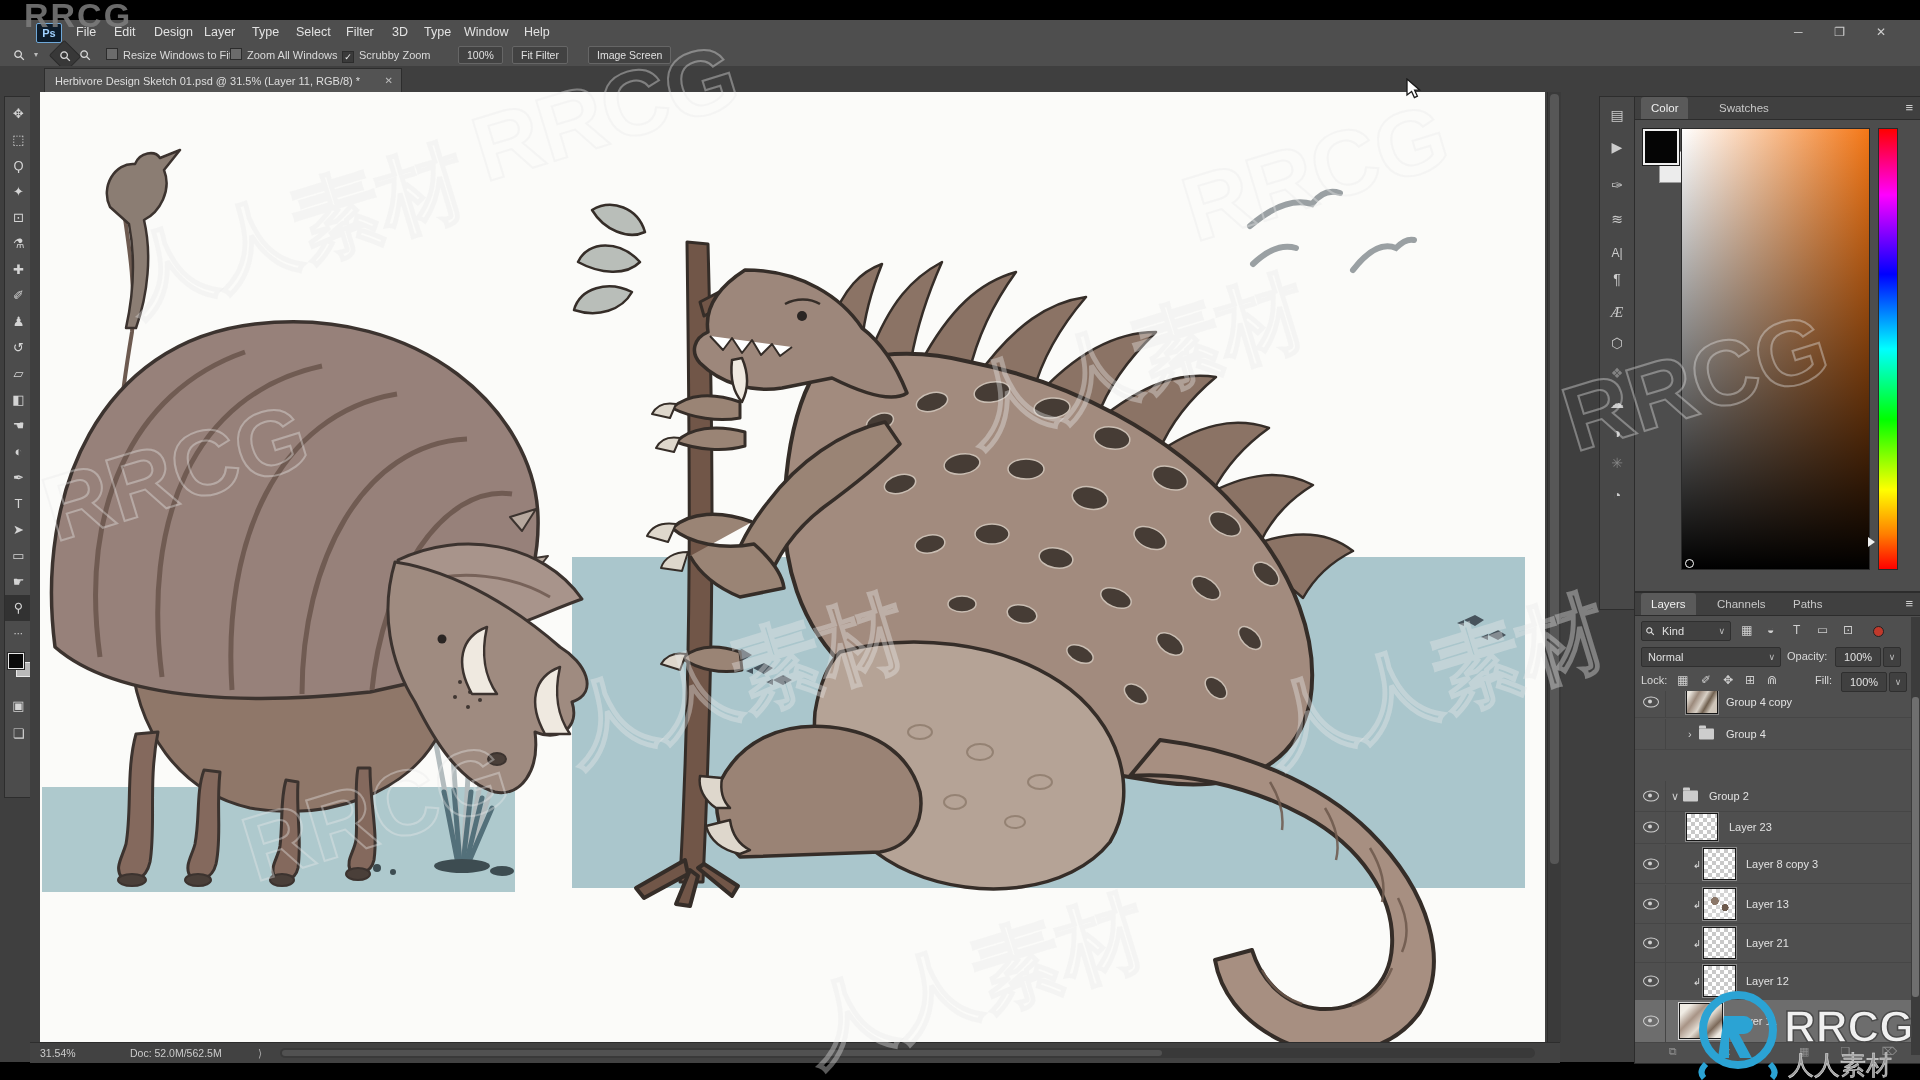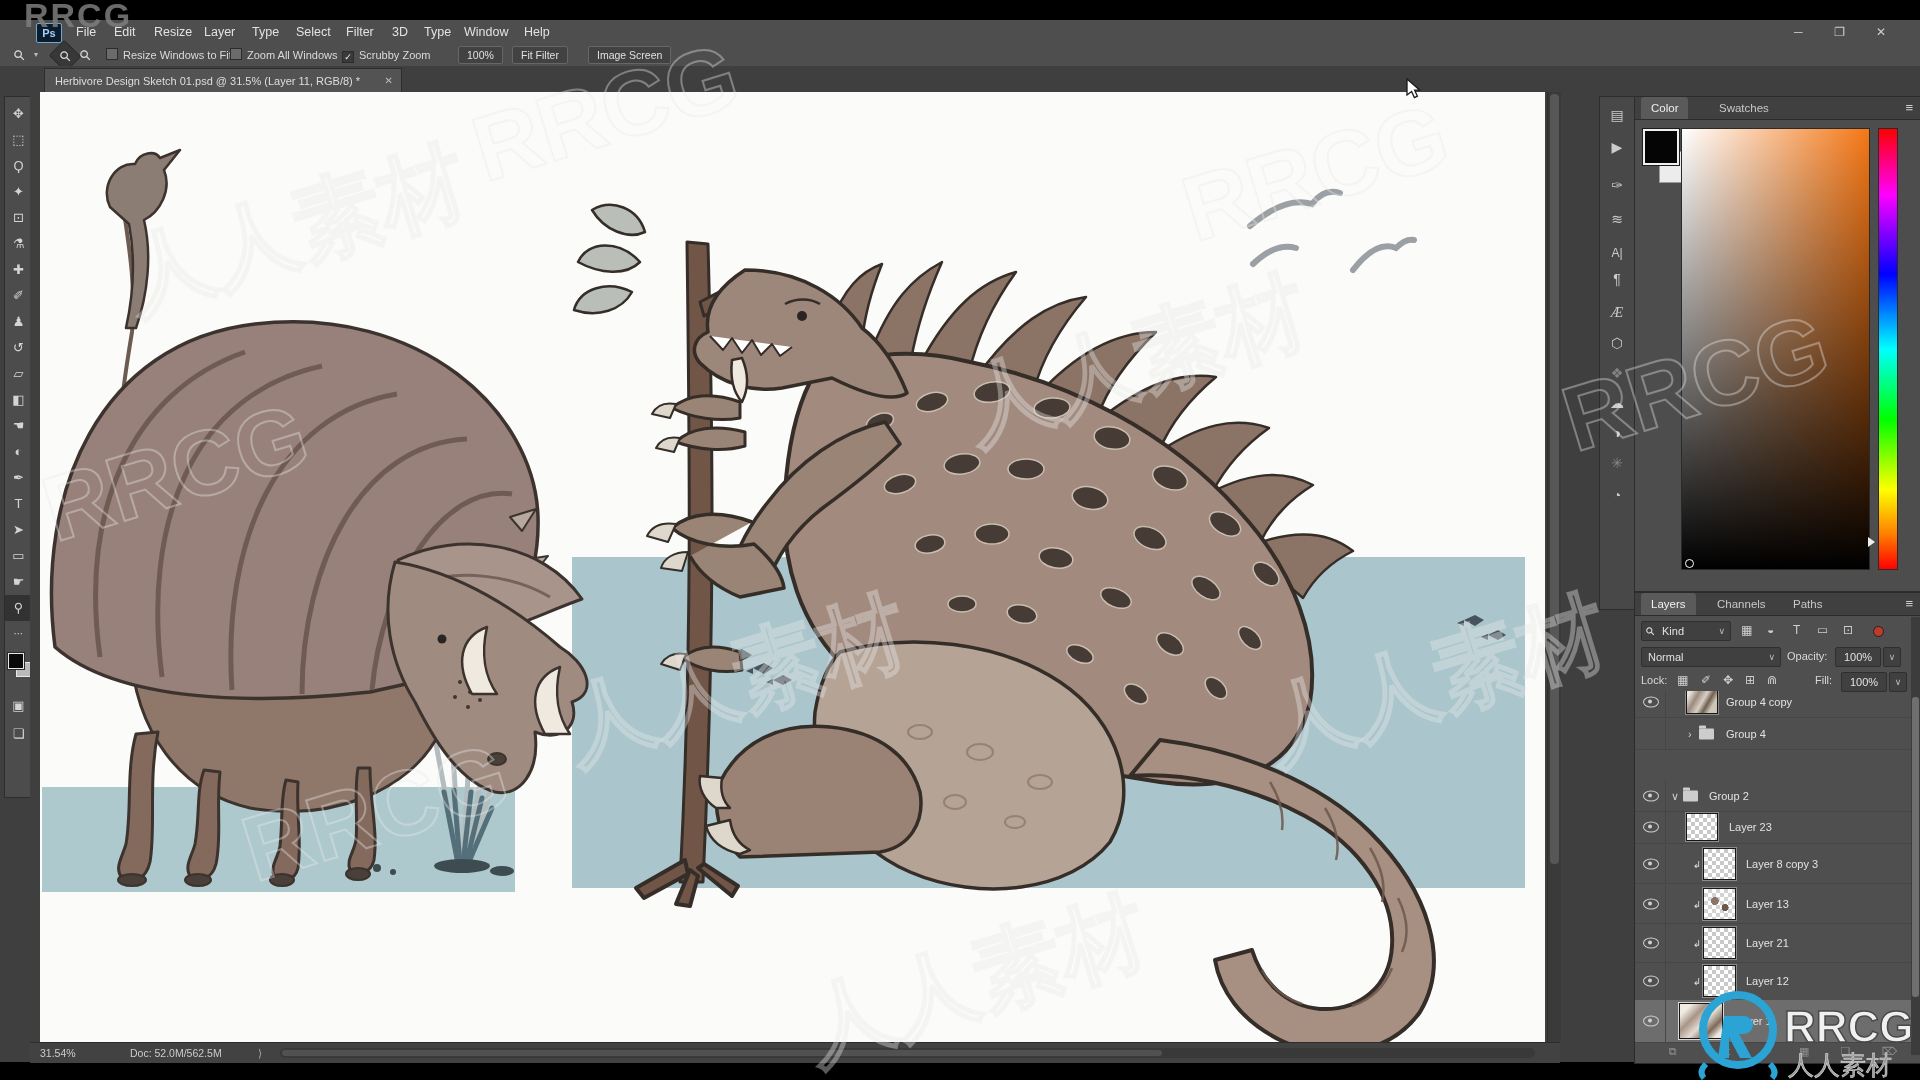--- a/index.html
+++ b/index.html
@@ -118,21 +118,21 @@
 <body>
 
 <div id="stage">
 
   <div id="wm-topleft" class="abs">RRCG</div>
 
   <div id="menubar" class="abs">
     <div id="ps-logo" class="abs">Ps</div>
     <span class="menu-item abs" style="left:74px">File</span>
     <span class="menu-item abs" style="left:112px">Edit</span>
-    <span class="menu-item abs" style="left:152px">Resize</span>
+    <span class="menu-item abs" style="left:152px">Design</span>
     <span class="menu-item abs" style="left:202px">Layer</span>
     <span class="menu-item abs" style="left:250px">Type</span>
     <span class="menu-item abs" style="left:294px">Select</span>
     <span class="menu-item abs" style="left:344px">Filter</span>
     <span class="menu-item abs" style="left:390px">3D</span>
     <span class="menu-item abs" style="left:422px">Type</span>
     <span class="menu-item abs" style="left:462px">Window</span>
     <span class="menu-item abs" style="left:522px">Help</span>
     <span id="win-controls" class="abs">
       <span>─</span>

